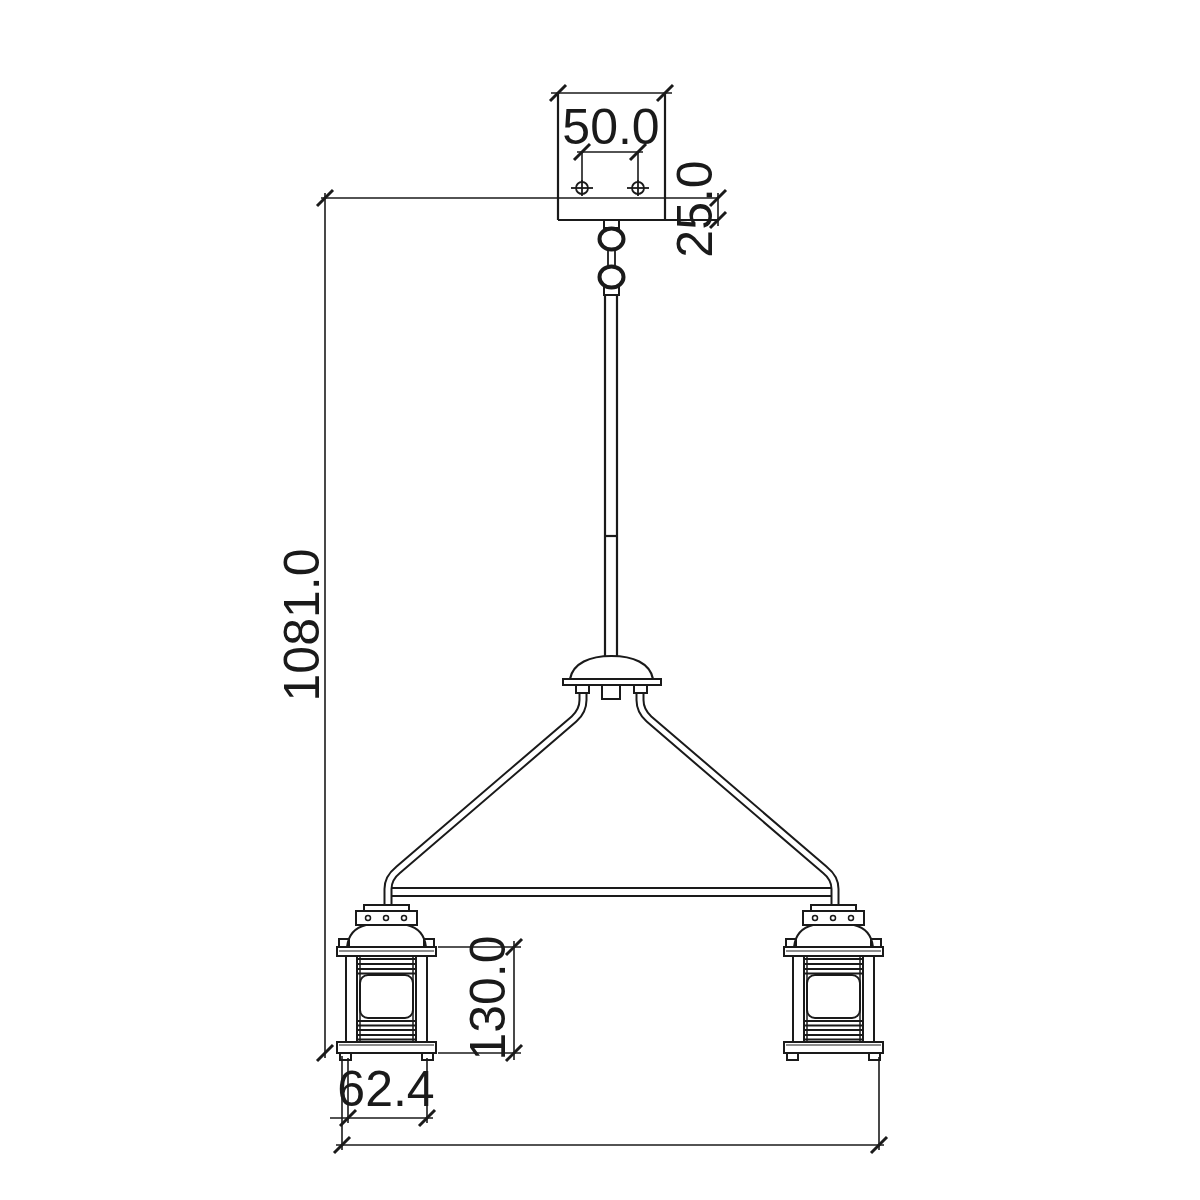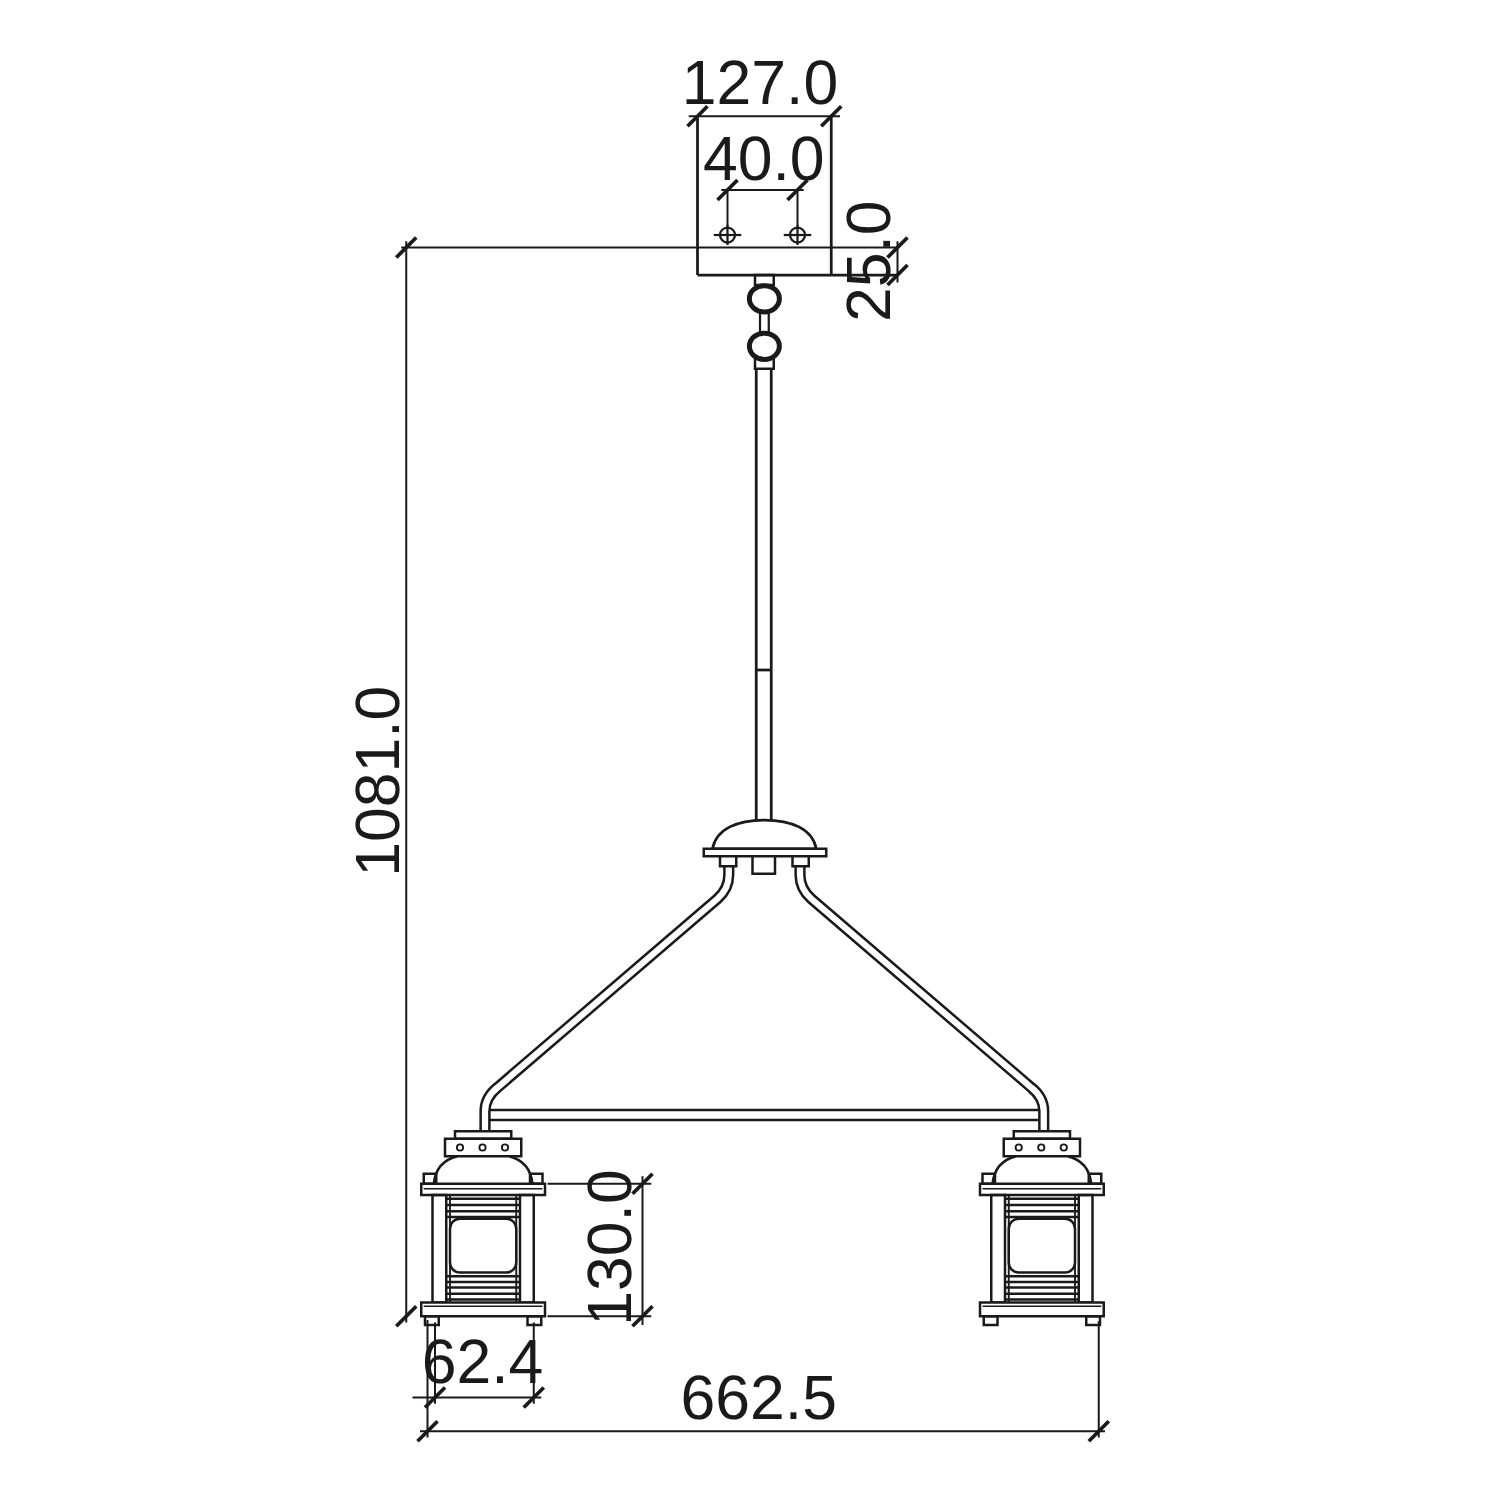--- a/index.html
+++ b/index.html
@@ -193,27 +193,25 @@
       <path d="M804,1030 H863"></path>
         <path d="M804,1035 H863"></path>
       <path d="M804,1039.5 H863"></path>
       <rect x="784" y="1042" width="99" height="11" fill="#ffffff"></rect>
       <path d="M786,1045 H881" stroke-width="1.2"></path>
       <rect x="787" y="1053" width="11" height="7"></rect>
       <rect x="869" y="1053" width="11" height="7"></rect>
     </g>
   </svg>
 
-  <div class="dim-label" style="left:608px; top:66px;">127.0</div>
-
-  <div class="dim-label" style="left:611px; top:127px;">40.0</div>
+
+  <div class="dim-label" style="left:611px; top:127px;">50.0</div>
 
   <div class="dim-label vertical" style="left:695px; top:209px;">25.0</div>
 
   <div class="dim-label vertical" style="left:302px; top:625px;">1081.0</div>
 
   <div class="dim-label vertical" style="left:488px; top:998px;">130.0</div>
 
   <div class="dim-label" style="left:386px; top:1089px;">62.4</div>
 
-  <div class="dim-label" style="left:607px; top:1118px;">662.5</div>
 
 </div>
 
 </body></html>

